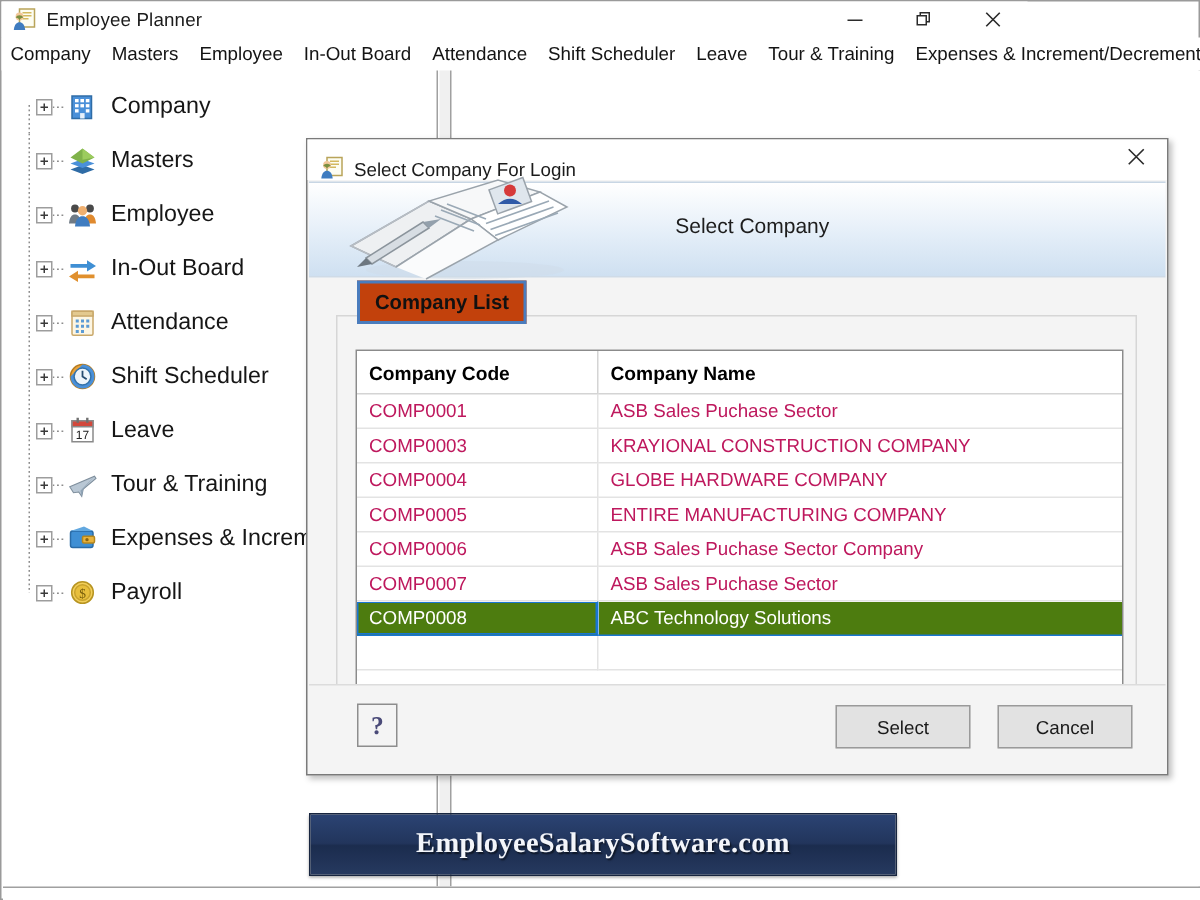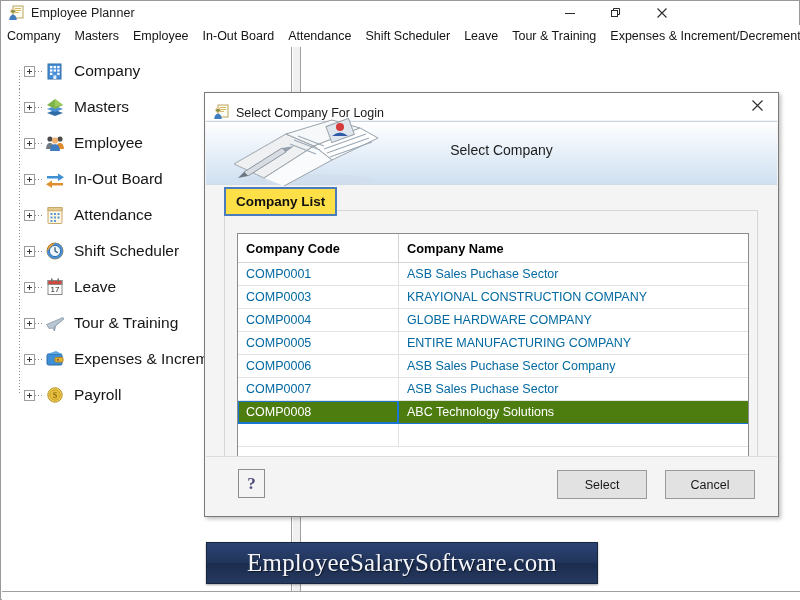--- a/index.html
+++ b/index.html
@@ -170,23 +170,23 @@
     position: absolute; left: 0; right: 0; top: 20px;
     text-align: center;
     font-size: 14px; color: #1d1d1d;
     padding-left: 20px;
   }
   .book-art {
     position: absolute; left: 22px; top: -6px;
     width: 158px; height: 72px;
   }
   .tab {
-    position: absolute; left: 18px; top: 65px;
+    position: absolute; left: 32px; top: 65px;
     border: 2px solid #4a7cbd;
-    background: #fde047;
+    background: #c2410c;
     padding: 5px 10px 5px 10px;
     font-size: 13.5px; font-weight: bold; color: #111111;
     z-index: 3;
   }
   .panel-frame {
     position: absolute; left: 18px; top: 88px;
     width: 534px; height: 272px;
     border: 1px solid #d6d6d6;
     border-top: 1px solid #d6d6d6;
     background: transparent;
@@ -218,21 +218,21 @@
     border-bottom: 1px solid #d4d4d4;
     color: #000000;
   }
   table.grid td {
     padding: 2px 0 2px 8px;
     height: 18px;
     border-right: 1px solid #e3e3e3;
     border-bottom: 1px solid #e3e3e3;
     white-space: nowrap;
     overflow: hidden;
-    color: #0369a1;
+    color: #be185d;
   }
   table.grid th:last-child, table.grid td:last-child { border-right: none; }
   table.grid tr.selected td {
     background: #4d7c0f;
     color: #ffffff;
     border-right-color: #1976d2;
     border-bottom-color: #1976d2;
   }
   table.grid tr.selected td:first-child {
     box-shadow: inset 0 0 0 1px #1976d2;
@@ -271,24 +271,25 @@
     position: absolute;
     left: 205px; top: 541px;
     width: 390px; height: 40px;
     background: linear-gradient(to bottom, #2b4373 0%, #22355c 48%, #1b2c4e 52%, #26395f 100%);
     border: 1px solid #17253f;
     display: flex; align-items: center; justify-content: center;
     box-shadow: 0 1px 2px rgba(0,0,0,0.35);
   }
   .banner-text {
     font-family: "Liberation Serif", serif;
-    font-size: 25px;
+    font-size: 19px;
     color: #f3f5fa;
     letter-spacing: 0.2px;
     text-shadow: 1px 1px 1px rgba(0,0,0,0.55);
+    font-weight: bold;
   }
 </style>
 </head>
 <body>
 
 <div id="app">
 
   <div class="titlebar">
     <span class="tb-icon">
       <svg width="16" height="16" viewBox="0 0 16 16">

